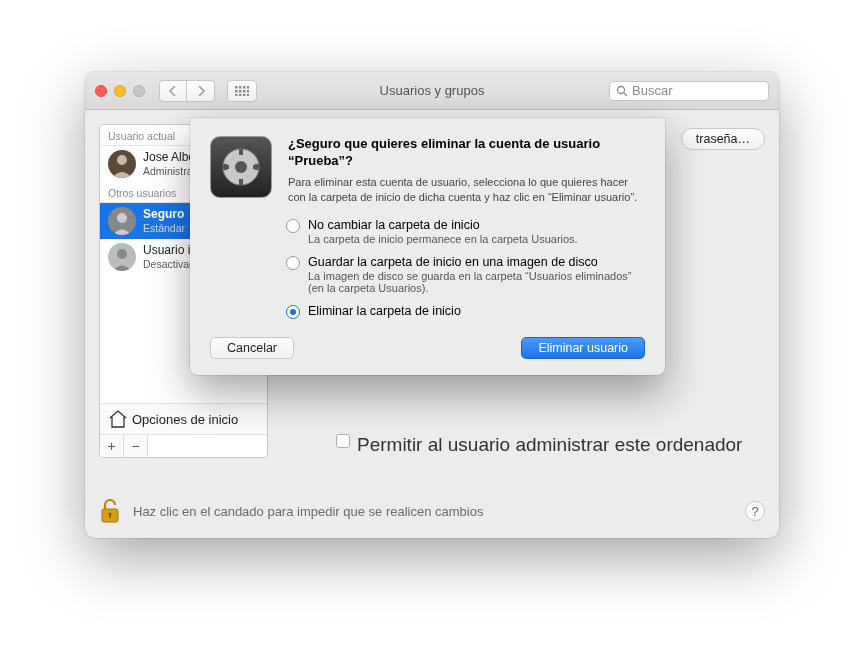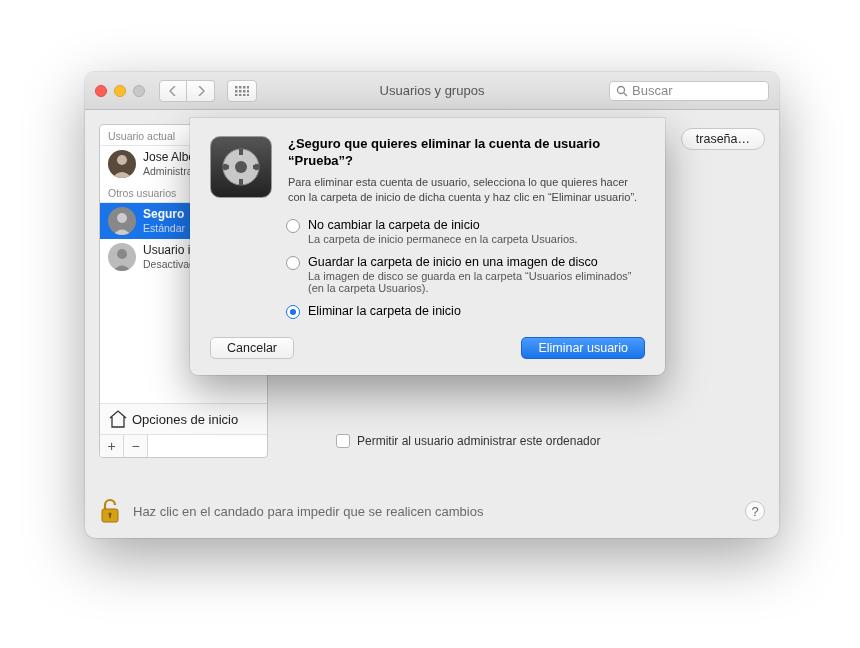--- a/index.html
+++ b/index.html
@@ -56,21 +56,21 @@
   .utxt{display:flex;flex-direction:column;line-height:1.15;overflow:hidden;white-space:nowrap;}
   .uname{font-size:12px;}
   .urole{font-size:10.5px;opacity:.75;}
   .sb-divider{border-bottom:1px solid #e6e6e6;}
   .sb-footer{margin-top:auto;border-top:1px solid #e2e2e2;}
   .startup-opts{display:flex;align-items:center;gap:4px;padding:6px 8px;border-bottom:1px solid #e2e2e2;background:#fafafa;}
   .pm-row{display:flex;}
   .pm-btn{width:24px;height:22px;border-right:1px solid #d8d8d8;display:flex;align-items:center;justify-content:center;font-size:14px;color:#555;background:#fafafa;}
   .main-area{position:absolute;left:195px;right:14px;top:14px;bottom:14px;}
   .change-pw{position:absolute;right:0;top:4px;padding:3px 14px;border:1px solid #c8c8c8;border-radius:11px;background:linear-gradient(#fdfdfd,#f1f1f1);font-size:12.5px;}
-  .admin-check{position:absolute;left:32px;top:310px;display:flex;align-items:center;gap:7px;color:#333;font-size:12px;padding-left:24px;}
+  .admin-check{position:absolute;left:32px;top:310px;display:flex;gap:7px;color:#333;font-size:19px;padding-left:24px;}
   .cb{width:14px;height:14px;border:1px solid #aeaeae;border-radius:3px;background:#fff;}
   .lock-row{position:absolute;left:14px;bottom:14px;right:14px;display:flex;align-items:center;gap:12px;color:#6a6a6a;}
   .lock-row .help{margin-left:auto;width:20px;height:20px;border:1px solid #c7c7c7;border-radius:50%;display:flex;align-items:center;justify-content:center;font-size:13px;color:#666;background:#fafafa;}
 
   
   .sheet{
     position:absolute;
     left:190px; top:118px;
     width:475px;
     background:#ececec;

